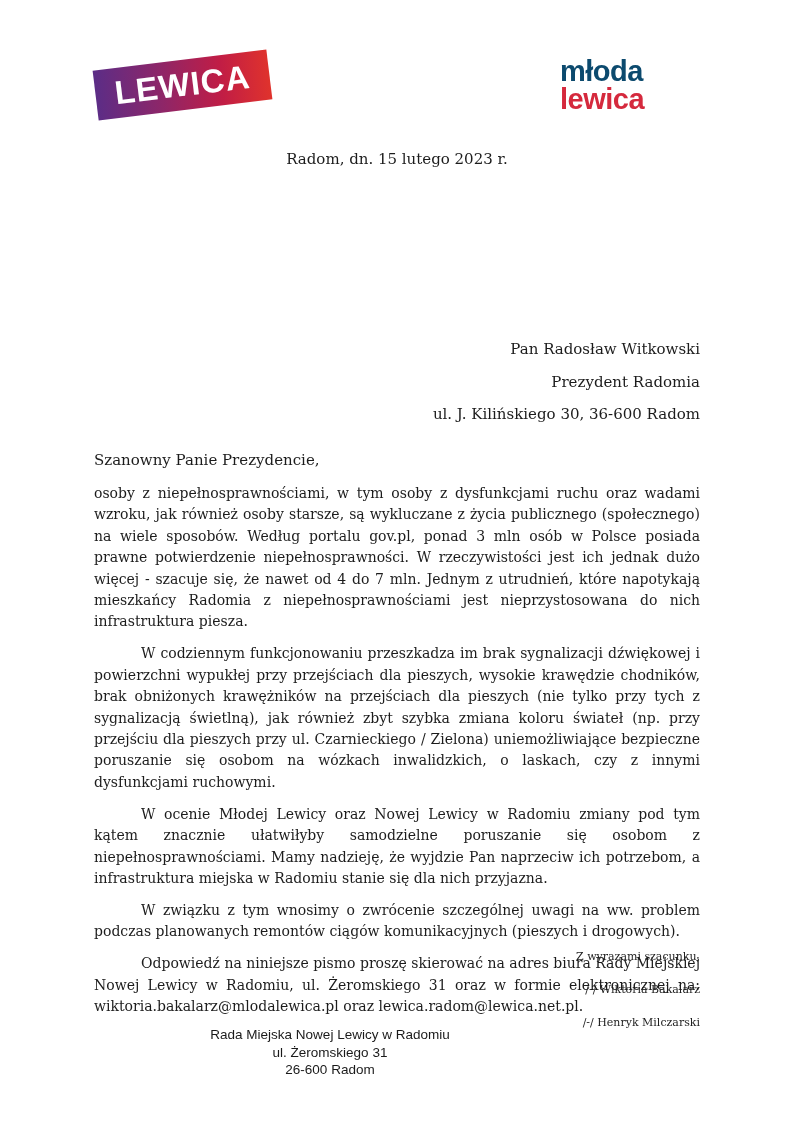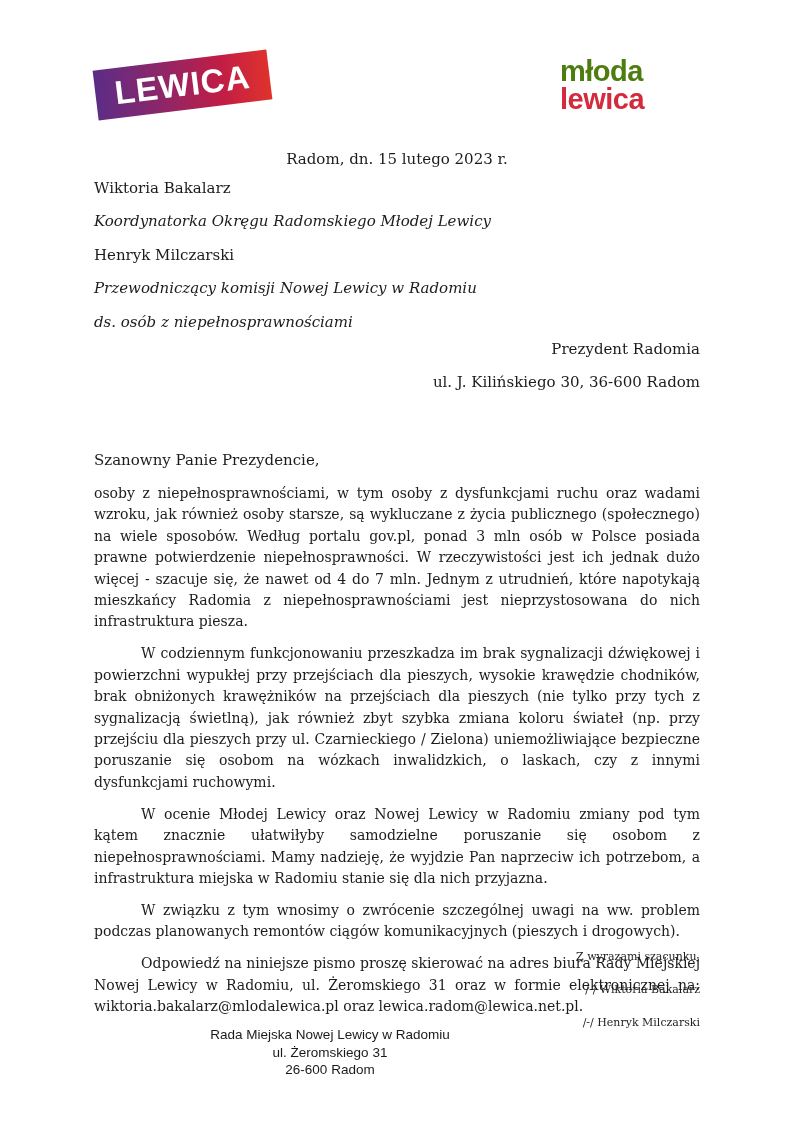--- a/index.html
+++ b/index.html
@@ -41,21 +41,21 @@
   .mloda-logo {
     position: absolute;
     left: 560px;
     top: 57px;
     font-family: "Liberation Sans", sans-serif;
     font-weight: bold;
     font-size: 29px;
     line-height: 0.97;
     letter-spacing: -0.5px;
   }
-  .mloda-logo .l1 { color: #4d7c0f; }
+  .mloda-logo .l1 { color: #0c4a6e; }
   .mloda-logo .l2 { color: #d5293d; }
 
   
   .date-line {
     position: absolute;
     left: 94px;
     top: 150px;
     width: 606px;
     text-align: center;
     font-size: 15px;
@@ -128,29 +128,23 @@
     <span class="banner-text">LEWICA</span>
   </div>
 
   <div class="mloda-logo">
     <div class="l1">młoda</div>
     <div class="l2">lewica</div>
   </div>
 
   <div class="date-line">Radom, dn. 15 lutego 2023 r.</div>
 
-  <div class="sender-block">
-    <div class="line">Wiktoria Bakalarz</div>
-    <div class="line italic">Koordynatorka Okręgu Radomskiego Młodej Lewicy</div>
-    <div class="line">Henryk Milczarski</div>
-    <div class="line italic">Przewodniczący komisji Nowej Lewicy w Radomiu</div>
-    <div class="line italic">ds. osób z niepełnosprawnościami</div>
-  </div>
 
   <div class="recipient-block">
+    <div class="line">Pan Radosław Witkowski</div>
     <div class="line">Prezydent Radomia</div>
     <div class="line">ul. J. Kilińskiego 30, 36-600 Radom</div>
   </div>
 
   <div class="letter-body">
     <div class="salutation">Szanowny Panie Prezydencie,</div>
     <p>osoby z niepełnosprawnościami, w tym osoby z dysfunkcjami ruchu oraz wadami wzroku, jak również osoby starsze, są wykluczane z życia publicznego (społecznego) na wiele sposobów. Według portalu gov.pl, ponad 3 mln osób w Polsce posiada prawne potwierdzenie niepełnosprawności. W rzeczywistości jest ich jednak dużo więcej - szacuje się, że nawet od 4 do 7 mln. Jednym z utrudnień, które napotykają mieszkańcy Radomia z niepełnosprawnościami jest nieprzystosowana do nich infrastruktura piesza.</p>
     <p class="indent">W codziennym funkcjonowaniu przeszkadza im brak sygnalizacji dźwiękowej i powierzchni wypukłej przy przejściach dla pieszych, wysokie krawędzie chodników, brak obniżonych krawężników na przejściach dla pieszych (nie tylko przy tych z sygnalizacją świetlną), jak również zbyt szybka zmiana koloru świateł (np. przy przejściu dla pieszych przy ul. Czarnieckiego / Zielona) uniemożliwiające bezpieczne poruszanie się osobom na wózkach inwalidzkich, o laskach, czy z innymi dysfunkcjami ruchowymi.</p>
     <p class="indent">W ocenie Młodej Lewicy oraz Nowej Lewicy w Radomiu zmiany pod tym kątem znacznie ułatwiłyby samodzielne poruszanie się osobom z niepełnosprawnościami. Mamy nadzieję, że wyjdzie Pan naprzeciw ich potrzebom, a infrastruktura miejska w Radomiu stanie się dla nich przyjazna.</p>
     <p class="indent">W związku z tym wnosimy o zwrócenie szczególnej uwagi na ww. problem podczas planowanych remontów ciągów komunikacyjnych (pieszych i drogowych).</p>

